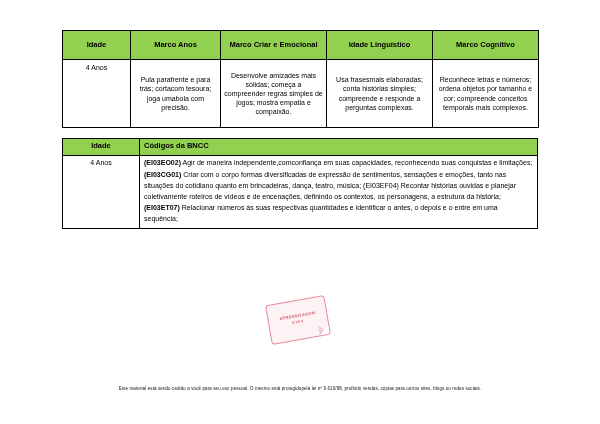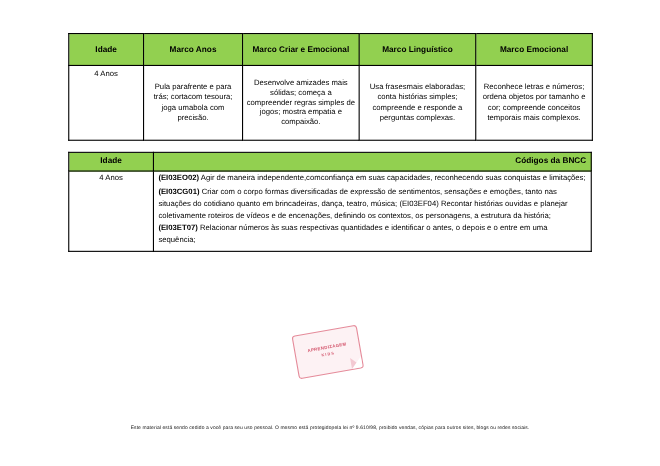--- a/index.html
+++ b/index.html
@@ -84,21 +84,21 @@
     background: #92d050;
     font-size: 7.5px;
     font-weight: bold;
     height: 12px;
   }
   .bncc-head-idade {
     width: 68px;
     text-align: center;
   }
   .bncc-head-codigos {
-    text-align: right;
+    text-align: left;
     padding-left: 6px;
   }
   .table-bncc tbody td {
     font-size: 7px;
     line-height: 1.55;
   }
   .bncc-idade {
     text-align: center;
     vertical-align: top;
     padding-top: 3px;
@@ -190,22 +190,22 @@
       <col class="col-motor">
       <col class="col-social">
       <col class="col-ling">
       <col class="col-cog">
     </colgroup>
     <thead>
       <tr>
         <th>Idade</th>
         <th>Marco Anos</th>
         <th>Marco Criar e Emocional</th>
-        <th>Marco Linguístico</th>
-        <th>Marco Emocional</th>
+        <th>Idade Linguístico</th>
+        <th>Marco Cognitivo</th>
       </tr>
     </thead>
     <tbody>
       <tr>
         <td class="cell-idade">4 Anos</td>
         <td class="cell-center">Pula parafrente e para trás; cortacom tesoura; joga umabola com precisão.</td>
         <td class="cell-center">Desenvolve amizades mais sólidas; começa a compreender regras simples de jogos; mostra empatia e compaixão.</td>
         <td class="cell-center">Usa frasesmais elaboradas; conta histórias simples; compreende e responde a perguntas complexas.</td>
         <td class="cell-center">Reconhece letras e números; ordena objetos por tamanho e cor; compreende conceitos temporais mais complexos.</td>
       </tr>

